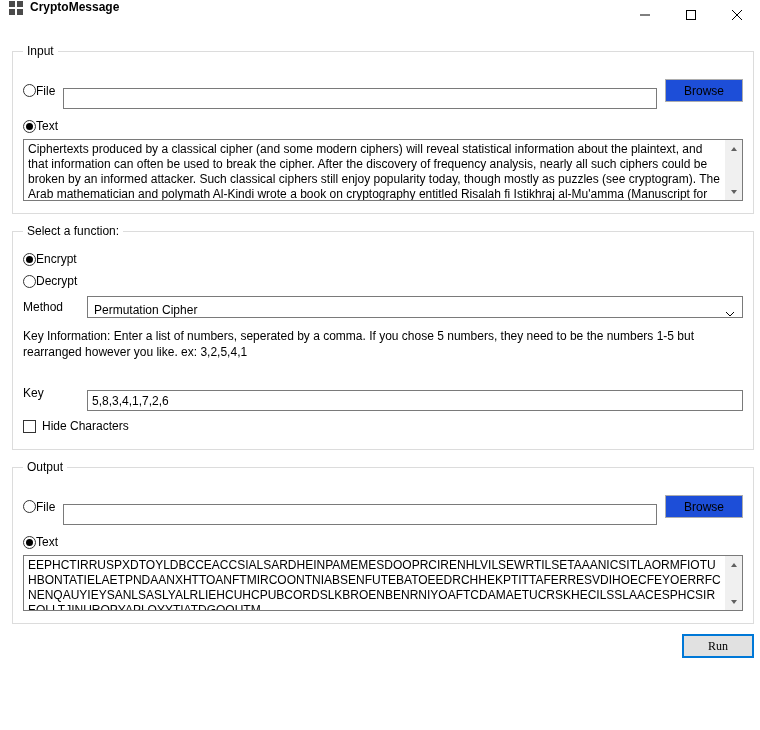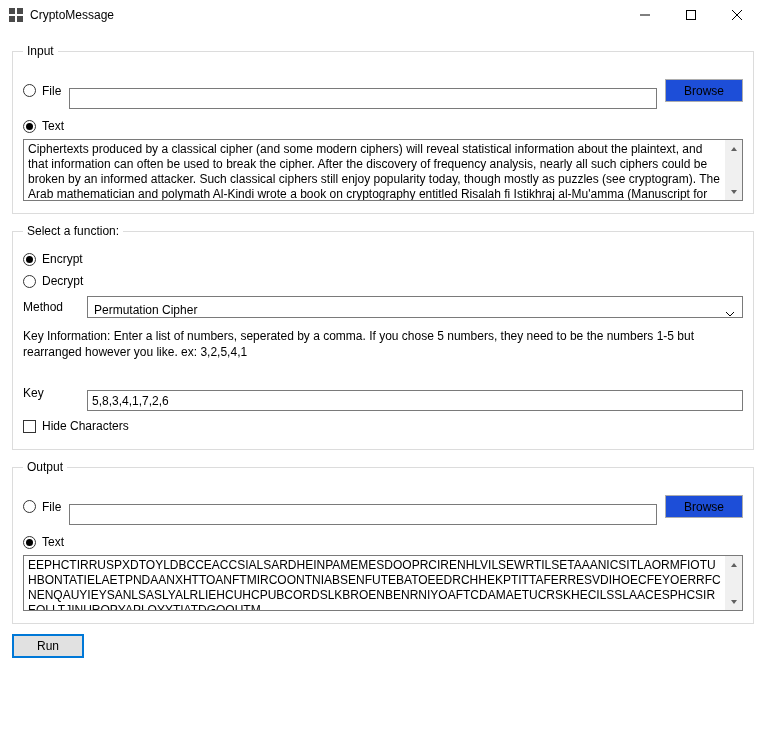--- a/index.html
+++ b/index.html
@@ -10,23 +10,23 @@
     font-size: 12px;
     background: #fff;
     color: #000;
     width: 760px;
     height: 730px;
     overflow: hidden;
   }
   .titlebar {
     height: 30px;
     display: flex;
-    align-items: center;
     padding: 0 0 0 8px;
     background: #fff;
+    font-weight: bold;
   }
   .titlebar .icon {
     width: 16px; height: 16px;
     margin-right: 6px;
     display: inline-flex;
     align-items: center;
     justify-content: center;
   }
   .titlebar .title {
     flex: 0 0 auto;
@@ -56,21 +56,20 @@
   }
   .row {
     display: flex;
     align-items: center;
     gap: 8px;
     margin: 4px 0;
   }
   .radio {
     display: inline-flex;
     align-items: center;
-    gap: 6px;
   }
   .radio .dot {
     width: 13px; height: 13px;
     border: 1px solid #333;
     border-radius: 50%;
     display: inline-flex;
     align-items: center;
     justify-content: center;
     background: #fff;
   }
@@ -171,22 +170,23 @@
   }
   .info {
     margin: 10px 0 14px 0;
     line-height: 16px;
   }
   .label-col {
     width: 56px;
   }
   .runrow {
     display: flex;
-    justify-content: flex-start;
+    justify-content: flex-end;
     margin-top: 10px;
+    font-family: Liberation Serif, serif;
   }
 </style>
 </head>
 <body>
 
 <div class="titlebar">
   <span class="icon">
     <svg width="16" height="16" viewBox="0 0 16 16">
       <rect x="1" y="1" width="6" height="6" fill="#4a4a4a"></rect>
       <rect x="9" y="1" width="6" height="6" fill="#4a4a4a"></rect>

